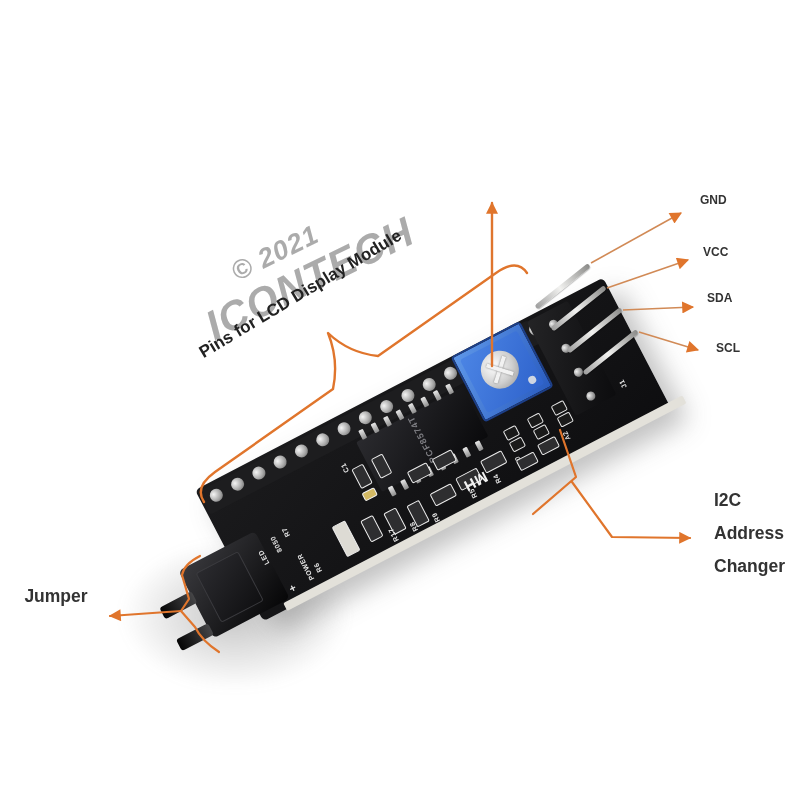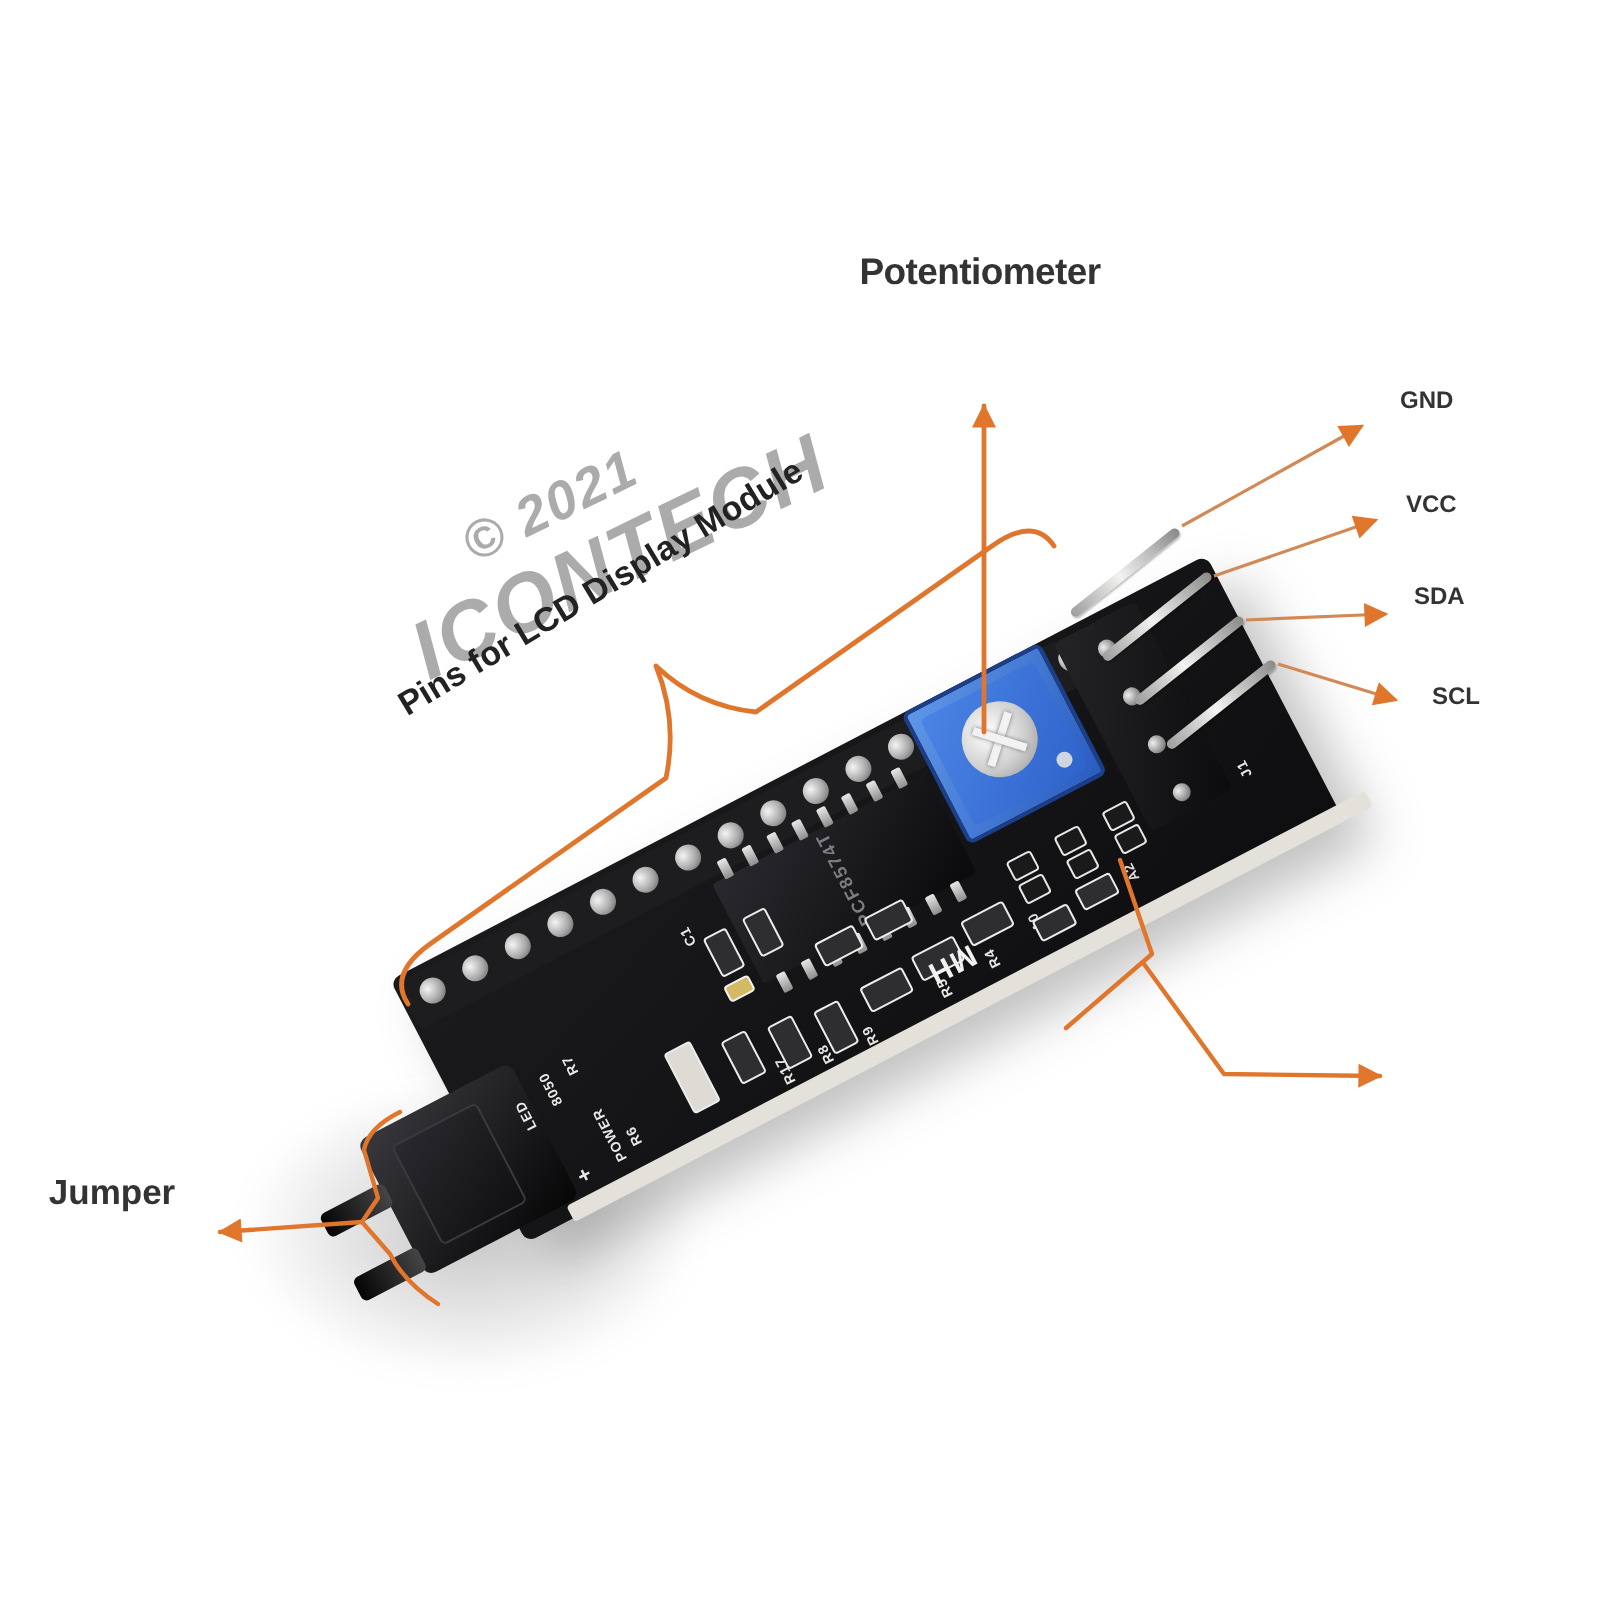--- a/index.html
+++ b/index.html
@@ -220,24 +220,28 @@
     <path d="M 607,288 L 688,260" fill="none" stroke="#d18a56" stroke-width="1.6" marker-end="url(#ah)"></path>
     <path d="M 623,310 L 693,307" fill="none" stroke="#d18a56" stroke-width="1.6" marker-end="url(#ah)"></path>
     <path d="M 639,332 L 698,350" fill="none" stroke="#d18a56" stroke-width="1.6" marker-end="url(#ah)"></path>
     <path d="M 560,430 L 576,477 L 533,514" fill="none" stroke="#e0752c" stroke-width="2.2" stroke-linecap="round" stroke-linejoin="round"></path>
     <path d="M 572,482 L 612,537 L 690,538" fill="none" stroke="#e0752c" stroke-width="2.2" stroke-linecap="round" stroke-linejoin="round" marker-end="url(#ah)"></path>
     <path d="M 200,556 Q 184,564 182,575 L 189,599 L 181,611 L 195,627 Q 202,641 219,652" fill="none" stroke="#e0752c" stroke-width="2.2" stroke-linecap="round" stroke-linejoin="round"></path>
     <path d="M 181,611 L 110,616" fill="none" stroke="#e0752c" stroke-width="2.2" stroke-linecap="round" marker-end="url(#ah)"></path>
   </svg>
 
   <div class="lbl contrast-label">
-    <div>Potentiometer</div>
   </div>
   <div class="lbl pin-label gnd-label">GND</div>
   <div class="lbl pin-label vcc-label">VCC</div>
   <div class="lbl pin-label sda-label">SDA</div>
   <div class="lbl pin-label scl-label">SCL</div>
+  <div class="lbl i2c-label">
+    <div>I2C</div>
+    <div>Address</div>
+    <div>Changer</div>
+  </div>
   <div class="lbl backlight-label">
     <div>Jumper</div>
   </div>
   <div class="lbl pins-lcd-label">Pins for LCD Display Module</div>
 
 </div>
 
 </body></html>

